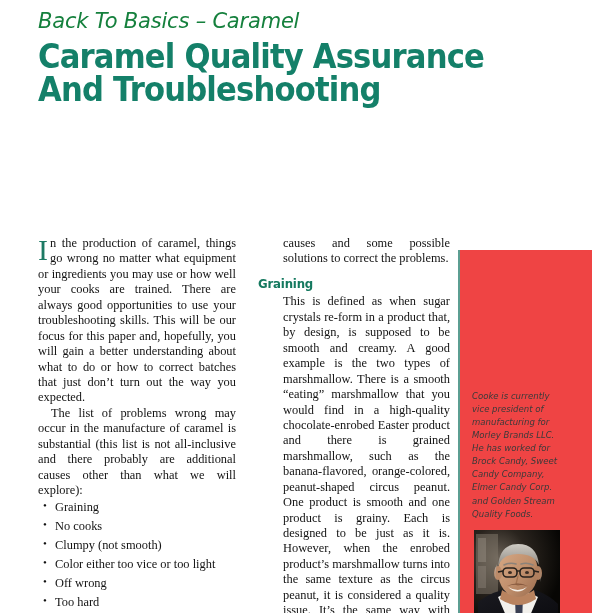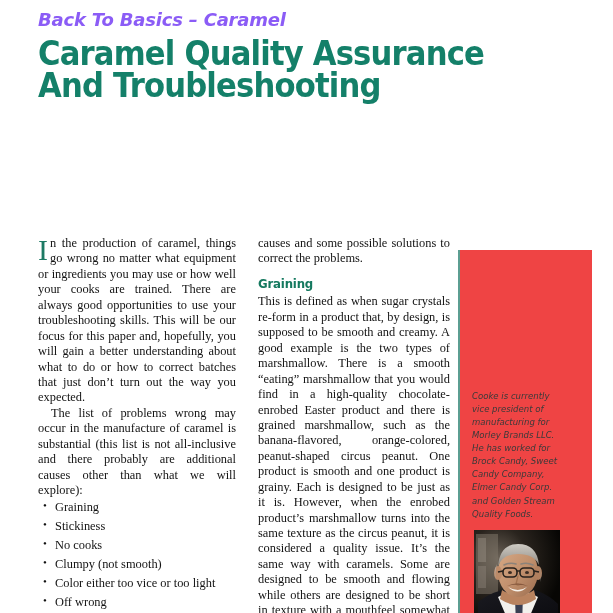--- a/index.html
+++ b/index.html
@@ -26,24 +26,24 @@
   
   .masthead {
     position: absolute;
     left: 38px;
     top: 10px;
     width: 430px;
   }
   .kicker {
     font-family: "DejaVu Sans", sans-serif;
     font-style: italic;
-    font-weight: bold;
-    font-size: 18px;
+    font-weight: normal;
+    font-size: 21px;
     letter-spacing: -0.2px;
-    color: #8b5cf6;
+    color: #15803d;
     line-height: 1.1;
     white-space: nowrap;
   }
   .headline {
     font-family: "DejaVu Sans", sans-serif;
     font-weight: bold;
     color: #148069;
     font-size: 33px;
     line-height: 0.99;
     letter-spacing: -0.9px;
@@ -87,21 +87,21 @@
     -webkit-hyphens: none;
     hyphens: none;
   }
   .col-left  { left: 38px;  width: 198px; }
   .col-right { left: 258px; width: 192px; }
 
   .col p {
     margin: 0;
     text-indent: 13px;
   }
-  .col p.no-indent { text-indent: 0; }
+  .col p.no-indent { text-indent: 0; margin-left: 25px; }
 
   .dropcap-para {
     text-indent: 0 !important;
   }
   .dropcap {
     float: left;
     font-family: "Liberation Serif", serif;
     font-size: 30px;
     line-height: 0.82;
     font-weight: normal;
@@ -189,21 +189,20 @@
       <span class="hl-line">And Troubleshooting</span>
     </div>
   </div>
 
 
   <div class="col col-left">
     <p class="dropcap-para"><span class="dropcap">I</span><span>n the production of caramel, things go wrong no matter what equipment or ingredients you may use or how well your cooks are trained. There are always good opportunities to use your troubleshooting skills. This will be our focus for this paper and, hopefully, you will gain a better understanding about what to do or how to correct batches that just don’t turn out the way you expected.</span></p>
     <p>The list of problems wrong may occur in the manufacture of caramel is substantial (this list is not all-inclusive and there probably are additional causes other than what we will explore):</p>
     <ul class="bullets">
       <li>Graining</li>
-      <li>Stickiness</li>
       <li>No cooks</li>
       <li>Clumpy (not smooth)</li>
       <li>Color either too vice or too light</li>
       <li>Off wrong</li>
       <li>Too hard</li>
 
     </ul>
   </div>
 
   <div class="col col-right">

